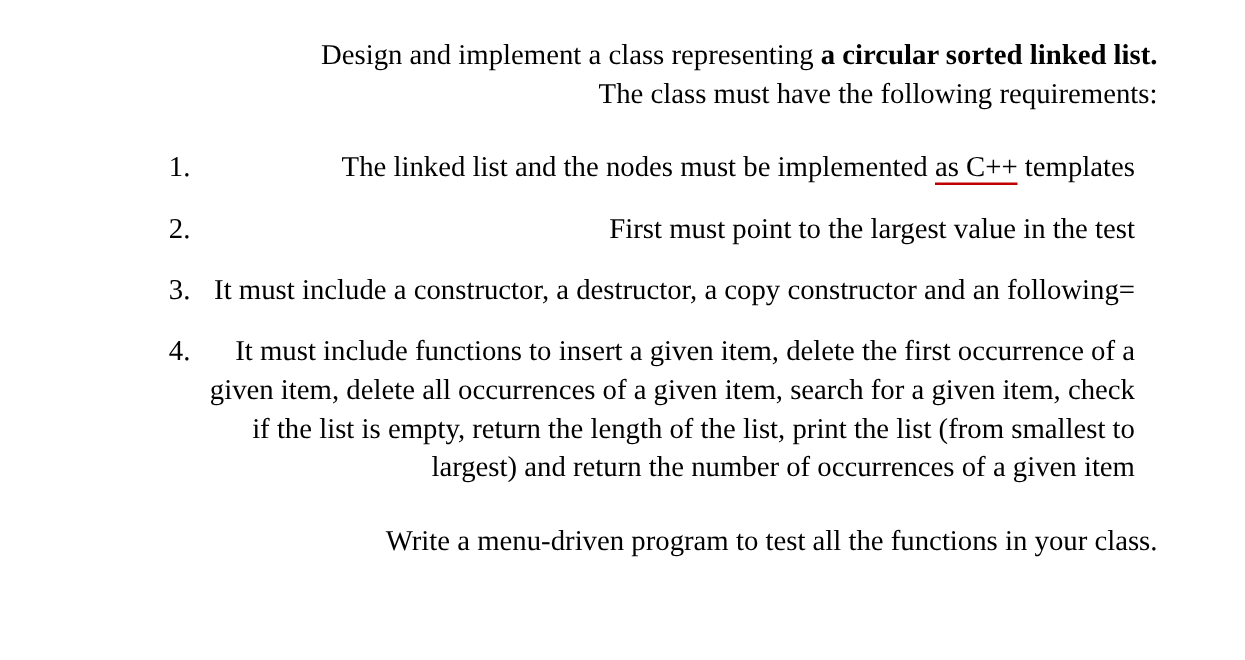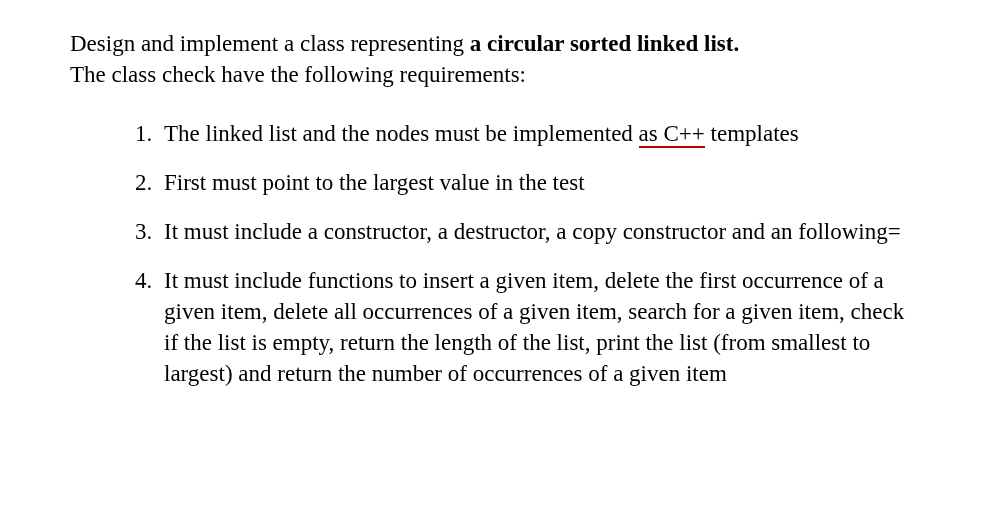--- a/index.html
+++ b/index.html
@@ -8,20 +8,21 @@
     width: 996px;
     height: 528px;
     background: #ffffff;
     font-family: "Times New Roman", Times, serif;
     color: #000000;
   }
   .page {
     padding: 28px 70px 20px 70px;
     font-size: 23px;
     line-height: 1.35;
+    text-align: right;
   }
   .intro {
     margin-bottom: 28px;
   }
   .bold {
     font-weight: bold;
   }
   ol.reqs {
     margin: 0 0 28px 0;
     padding-left: 70px;
@@ -38,32 +39,35 @@
     margin-top: 0;
   }
 </style>
 </head>
 <body>
 
 <div class="page">
 
   <div class="intro">
     <span>Design and implement a class representing </span><span class="bold">a circular sorted linked list.</span><br>
-    <span>The class check have the following requirements:</span>
+    <span>The class must have the following requirements:</span>
   </div>
 
   <ol class="reqs">
     <li>
       <span>The linked list and the nodes must be implemented </span><span class="underline-red">as  C++</span><span> templates</span>
     </li>
     <li>
       <span>First must point to the largest value in the test</span>
     </li>
     <li>
       <span>It must include a constructor, a destructor, a copy constructor and an following=</span>
     </li>
     <li>
       <span>It must include functions to insert a given item, delete the first occurrence of a given item, delete all occurrences of a given item, search for a given item, check if the list is empty, return the length of the list, print the list (from smallest to largest) and return the number of occurrences of a given item</span>
     </li>
   </ol>
 
+  <div class="outro">
+    <span>Write a menu-driven program to test all the functions in your class.</span>
+  </div>
 
 </div>
 
 </body></html>

